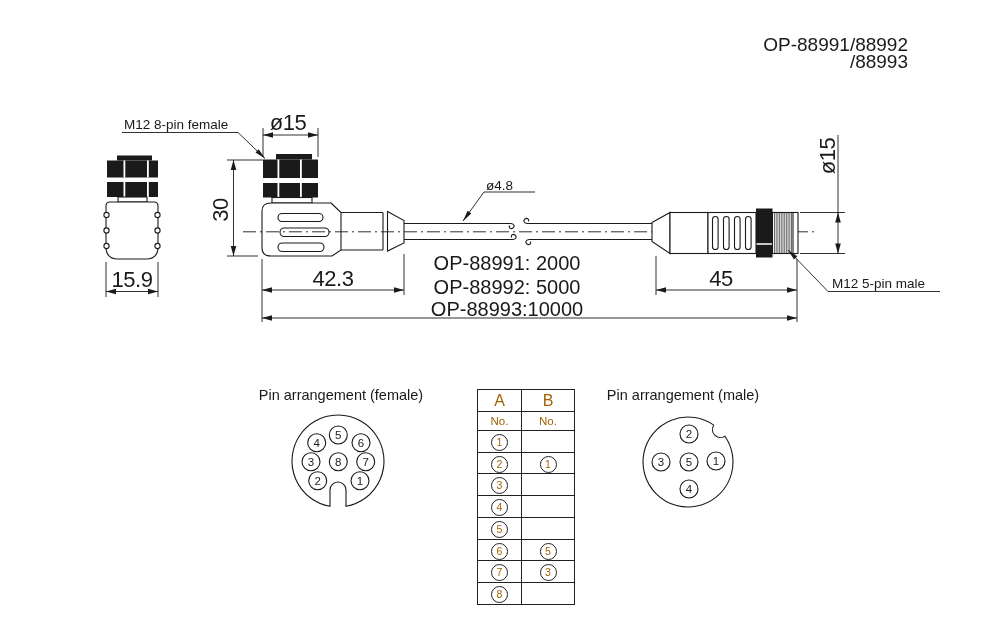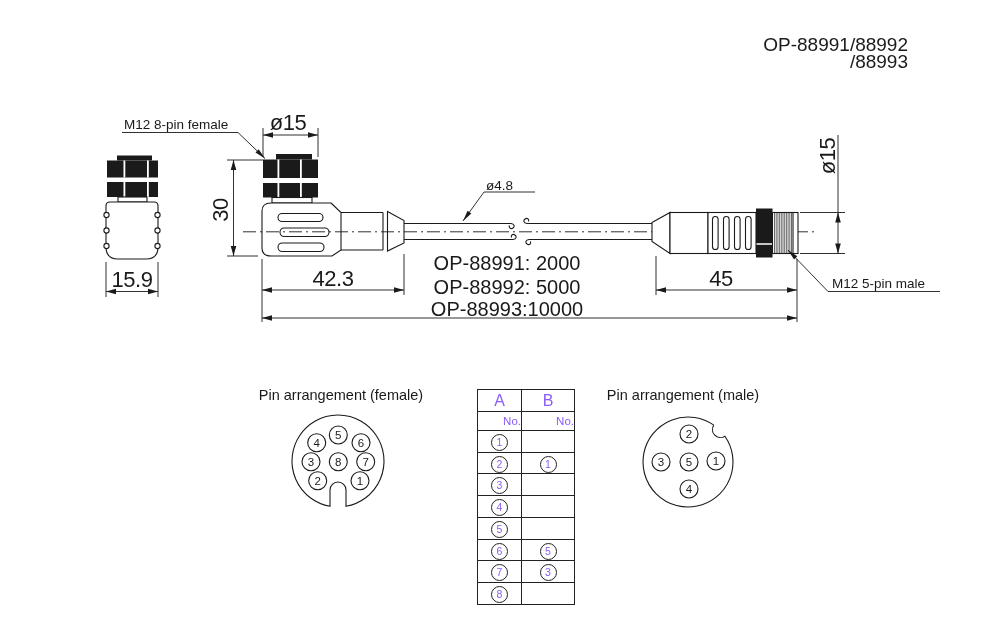--- a/index.html
+++ b/index.html
@@ -1,38 +1,38 @@
 <!DOCTYPE html>
 <html><head>
 <meta charset="utf-8">
 <style>
   html,body{margin:0;padding:0;background:#fff;}
   .canvas{position:relative;width:999px;height:640px;background:#ffffff;overflow:hidden;
-          font-family:"Liberation Sans",sans-serif;color:#8b5cf6;}
+          font-family:"Liberation Sans",sans-serif;color:#a16207;}
   .canvas svg{position:absolute;left:0;top:0;}
   svg text{fill:#1a1a1a;font-family:"Liberation Sans",sans-serif;}
   .dimtxt{font-size:22px;letter-spacing:-0.5px;}
   .lbltxt{font-size:13.5px;}
   .titletxt{font-size:14.5px;}
   .optxt{font-size:20px;}
   .parttxt{font-size:19px;}
   .pintxt{font-size:11.5px;}
   .outline{fill:none;stroke:#1a1a1a;stroke-width:1.1px;}
   .outlinew{fill:#ffffff;stroke:#1a1a1a;stroke-width:1.1px;}
   .solid{fill:#1a1a1a;stroke:none;}
   .dimline{fill:none;stroke:#1a1a1a;stroke-width:0.9px;}
   .arrow{fill:#1a1a1a;stroke:none;}
   .centerline{fill:none;stroke:#1a1a1a;stroke-width:0.9px;stroke-dasharray:13 4 2 4;}
   .threadline{stroke:#1a1a1a;stroke-width:0.65px;}
 
   .pin-table{position:absolute;left:477px;top:389px;border-collapse:collapse;
              table-layout:fixed;background:#fff;}
   .pin-table td{border:1.2px solid #222;text-align:center;vertical-align:middle;padding:0;}
   .r-head td{height:21px;font-size:16px;}
-  .r-no td{height:18px;font-size:11.5px;text-align:right;}
+  .r-no td{height:18px;font-size:11.5px;}
   .r-pin td{height:20.2px;}
   .cnum{display:inline-block;width:15px;height:15px;border:1.2px solid #222;
         border-radius:50%;font-size:10.5px;line-height:14.5px;text-align:center;}
   .cnum:empty{visibility:hidden;}
 </style>
 </head>
 <body>
 
 <div class="canvas">
 

